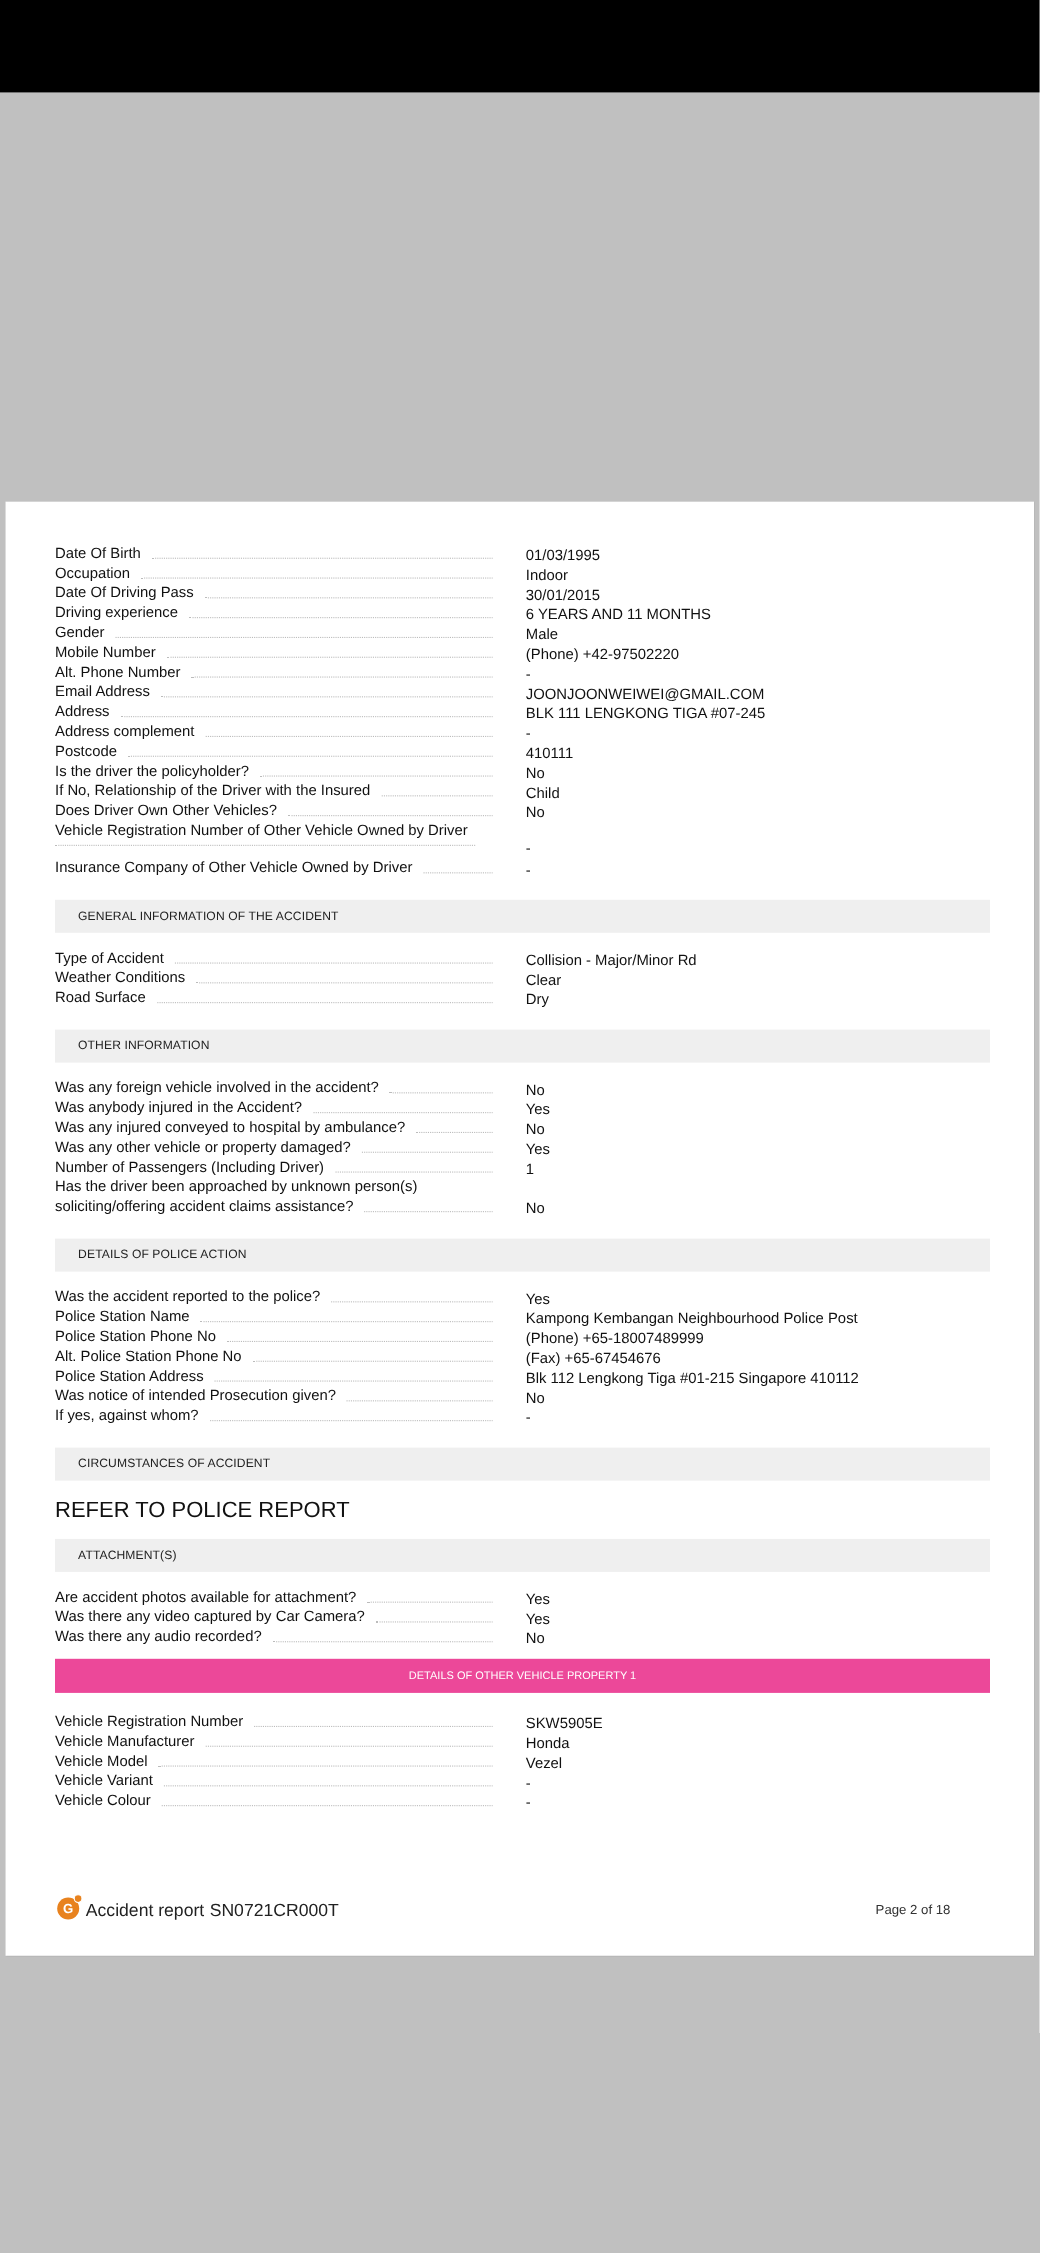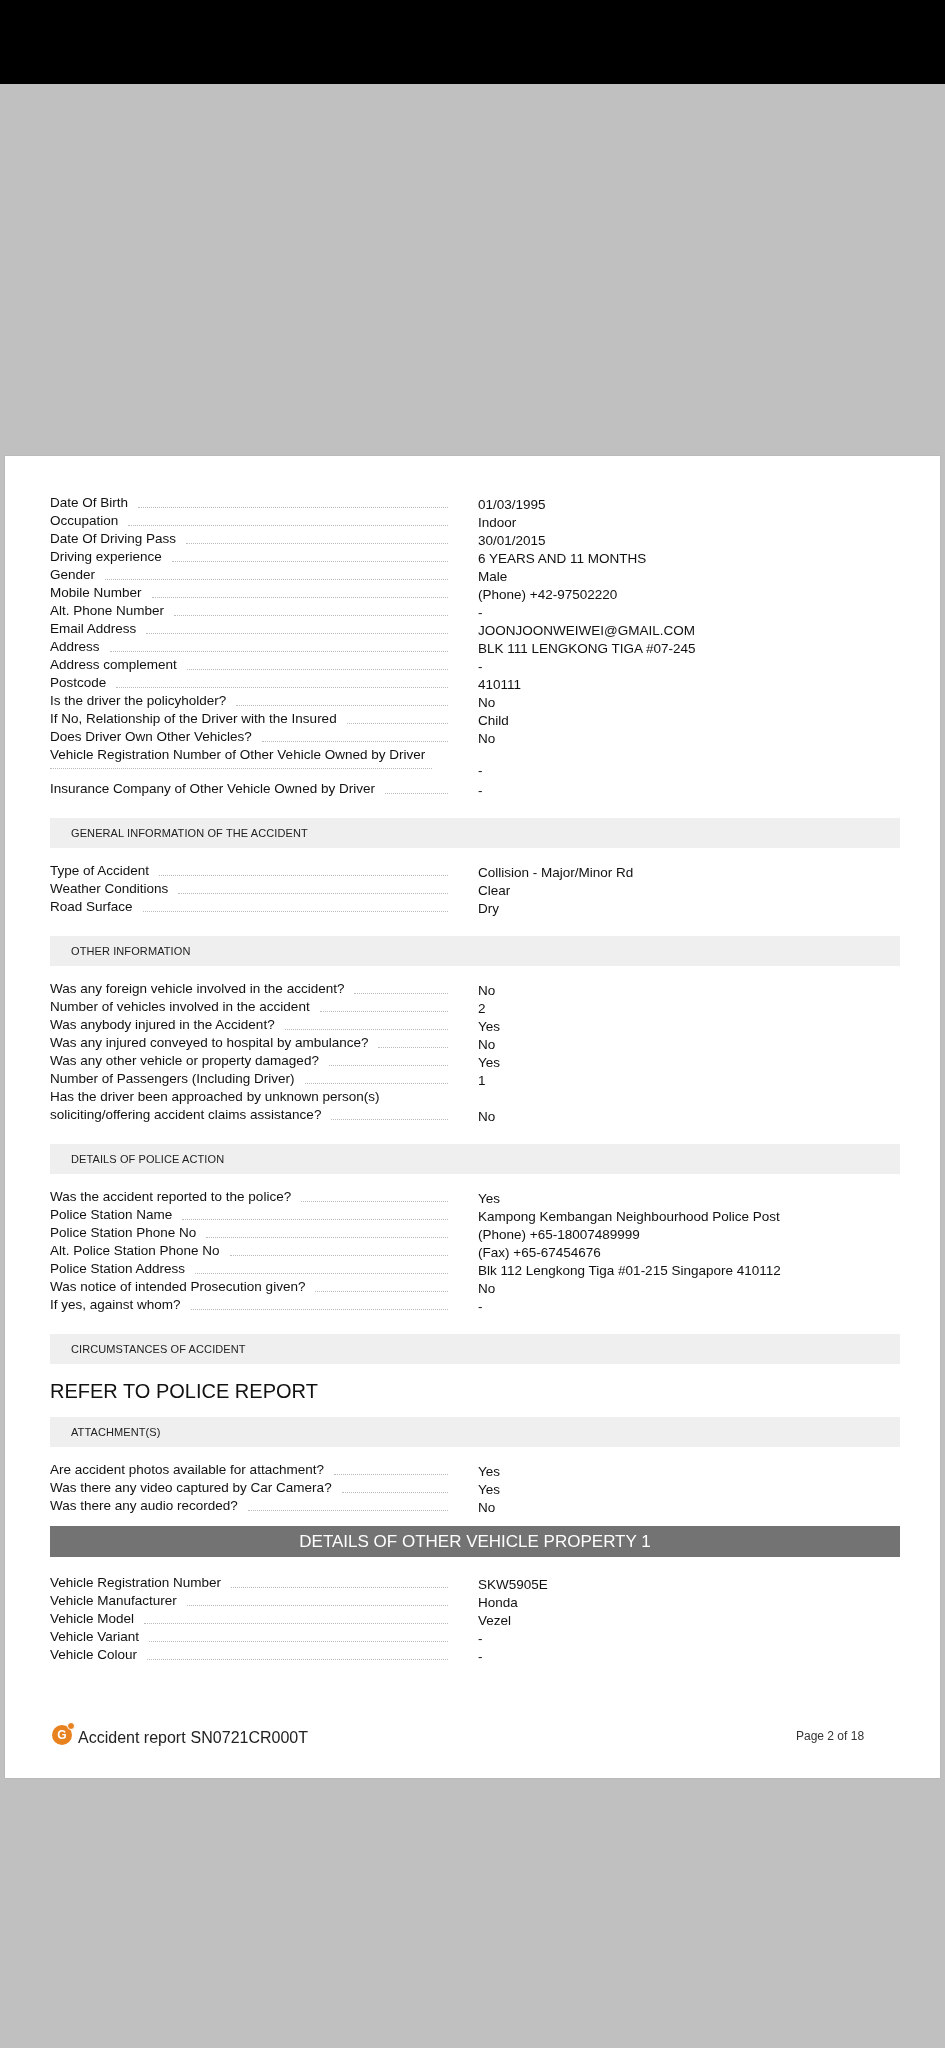--- a/index.html
+++ b/index.html
@@ -26,22 +26,22 @@
   .leader {
     flex: 1 1 auto; margin-left: 10px; margin-bottom: 4px;
     border-bottom: 1px dotted #bbb; min-width: 0;
   }
   .value { position: absolute; left: 428px; top: 2px; white-space: nowrap; }
   .section-head {
     background: #efefef; height: 30px; line-height: 30px; font-size: 11px;
     padding-left: 21px; color: #222; letter-spacing: 0.1px;
   }
   .black-head {
-    background: #737373; color: #fff; height: 31px; line-height: 31px;
-    font-size: 17px; text-align: center;
+    background: #ec4899; color: #fff; height: 31px; line-height: 31px;
+    font-size: 10px; text-align: center;
   }
   .plain-text { font-size: 20px; }
   .footer-left {
     position: absolute; left: 47px; top: 1273px; display: flex; align-items: center;
     font-size: 16px; color: #222;
   }
   .logo {
     width: 20px; height: 20px; border-radius: 50%; background: #e8821e;
     color: #fff; font-weight: bold; font-size: 12px; line-height: 20px; text-align: center;
     position: relative; margin-right: 6px; margin-top: -6px;
@@ -207,27 +207,20 @@
     <div style="height:20px"></div>
     <div class="section-head">OTHER INFORMATION</div>
     <div style="height:14px"></div>
     <div>
       <div class="row">
           <div class="label-wrap">
             <span class="label">Was any foreign vehicle involved in the accident?</span>
             <span class="leader"></span>
           </div>
           <span class="value">No</span>
-        </div>
-      <div class="row">
-          <div class="label-wrap">
-            <span class="label">Number of vehicles involved in the accident</span>
-            <span class="leader"></span>
-          </div>
-          <span class="value">2</span>
         </div>
       <div class="row">
           <div class="label-wrap">
             <span class="label">Was anybody injured in the Accident?</span>
             <span class="leader"></span>
           </div>
           <span class="value">Yes</span>
         </div>
       <div class="row">
           <div class="label-wrap">

